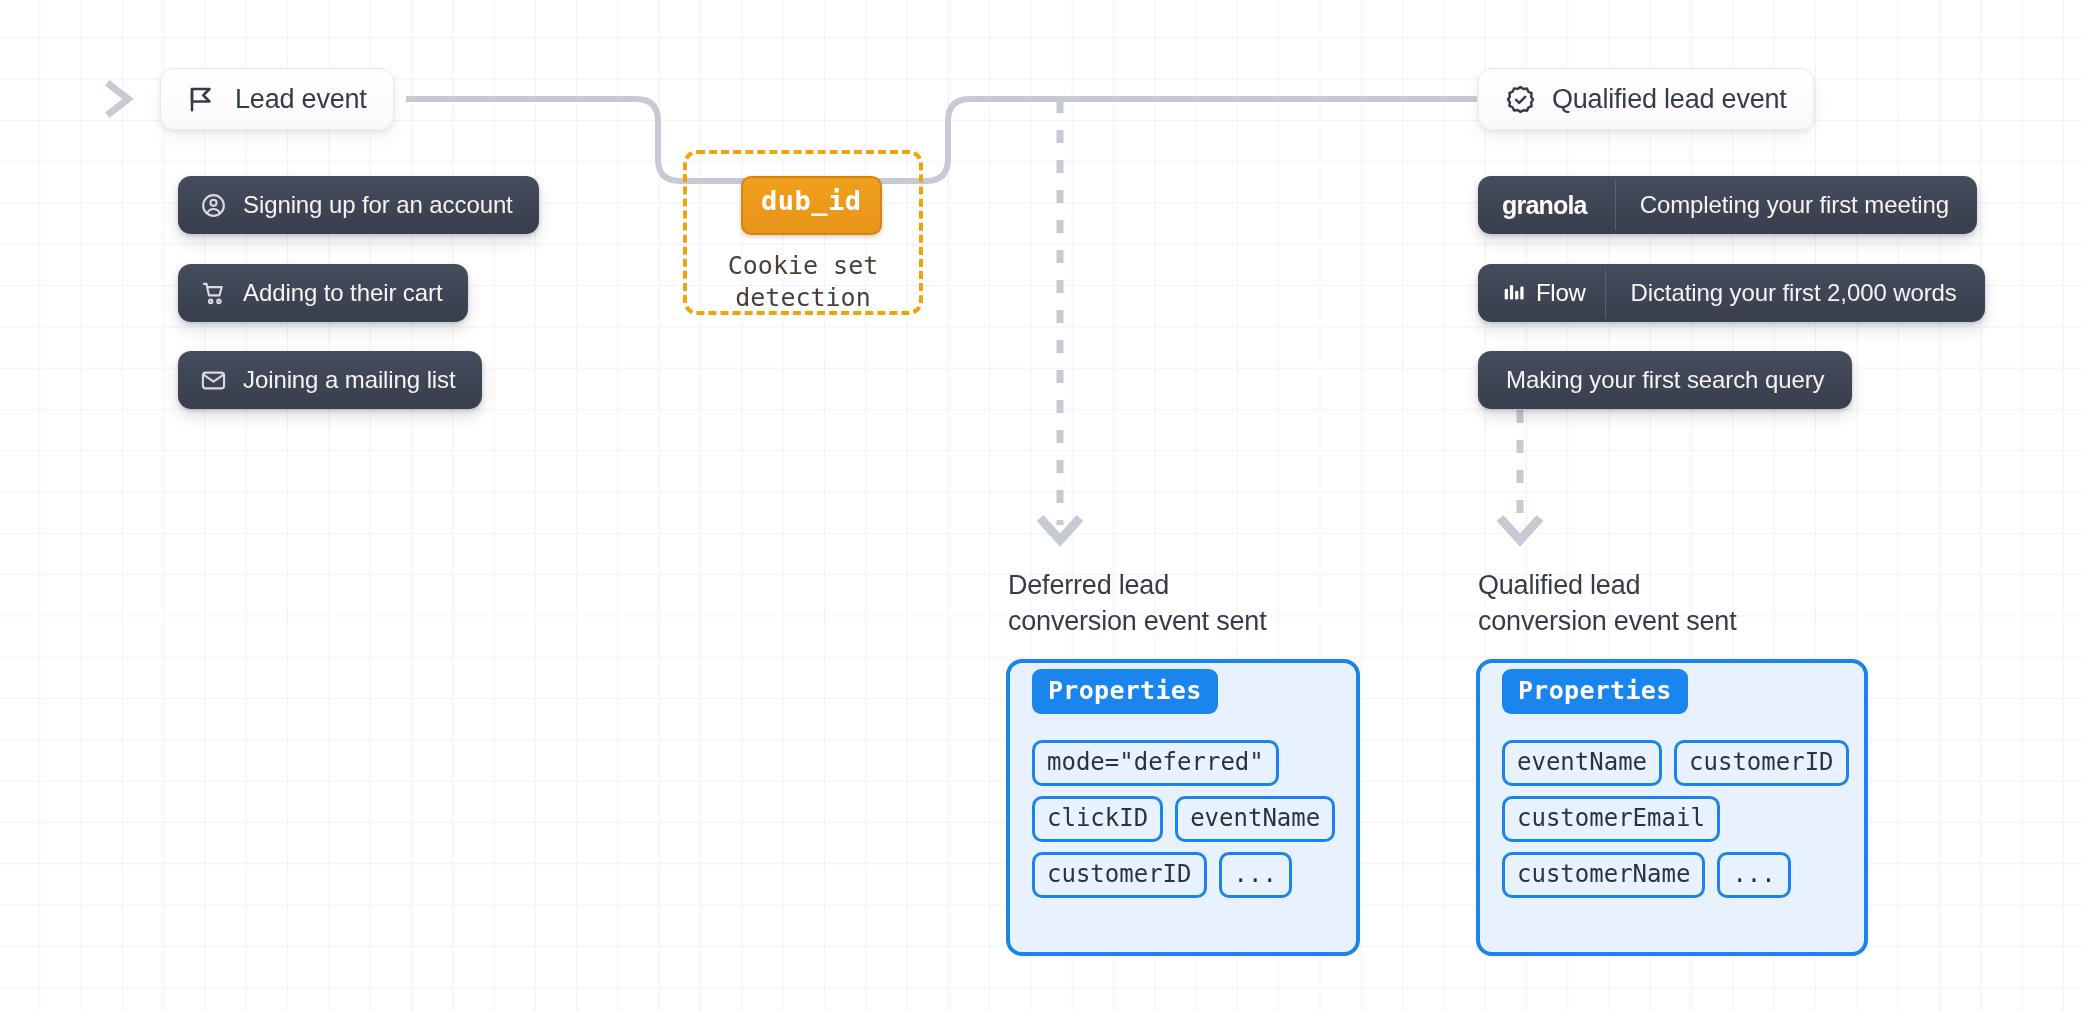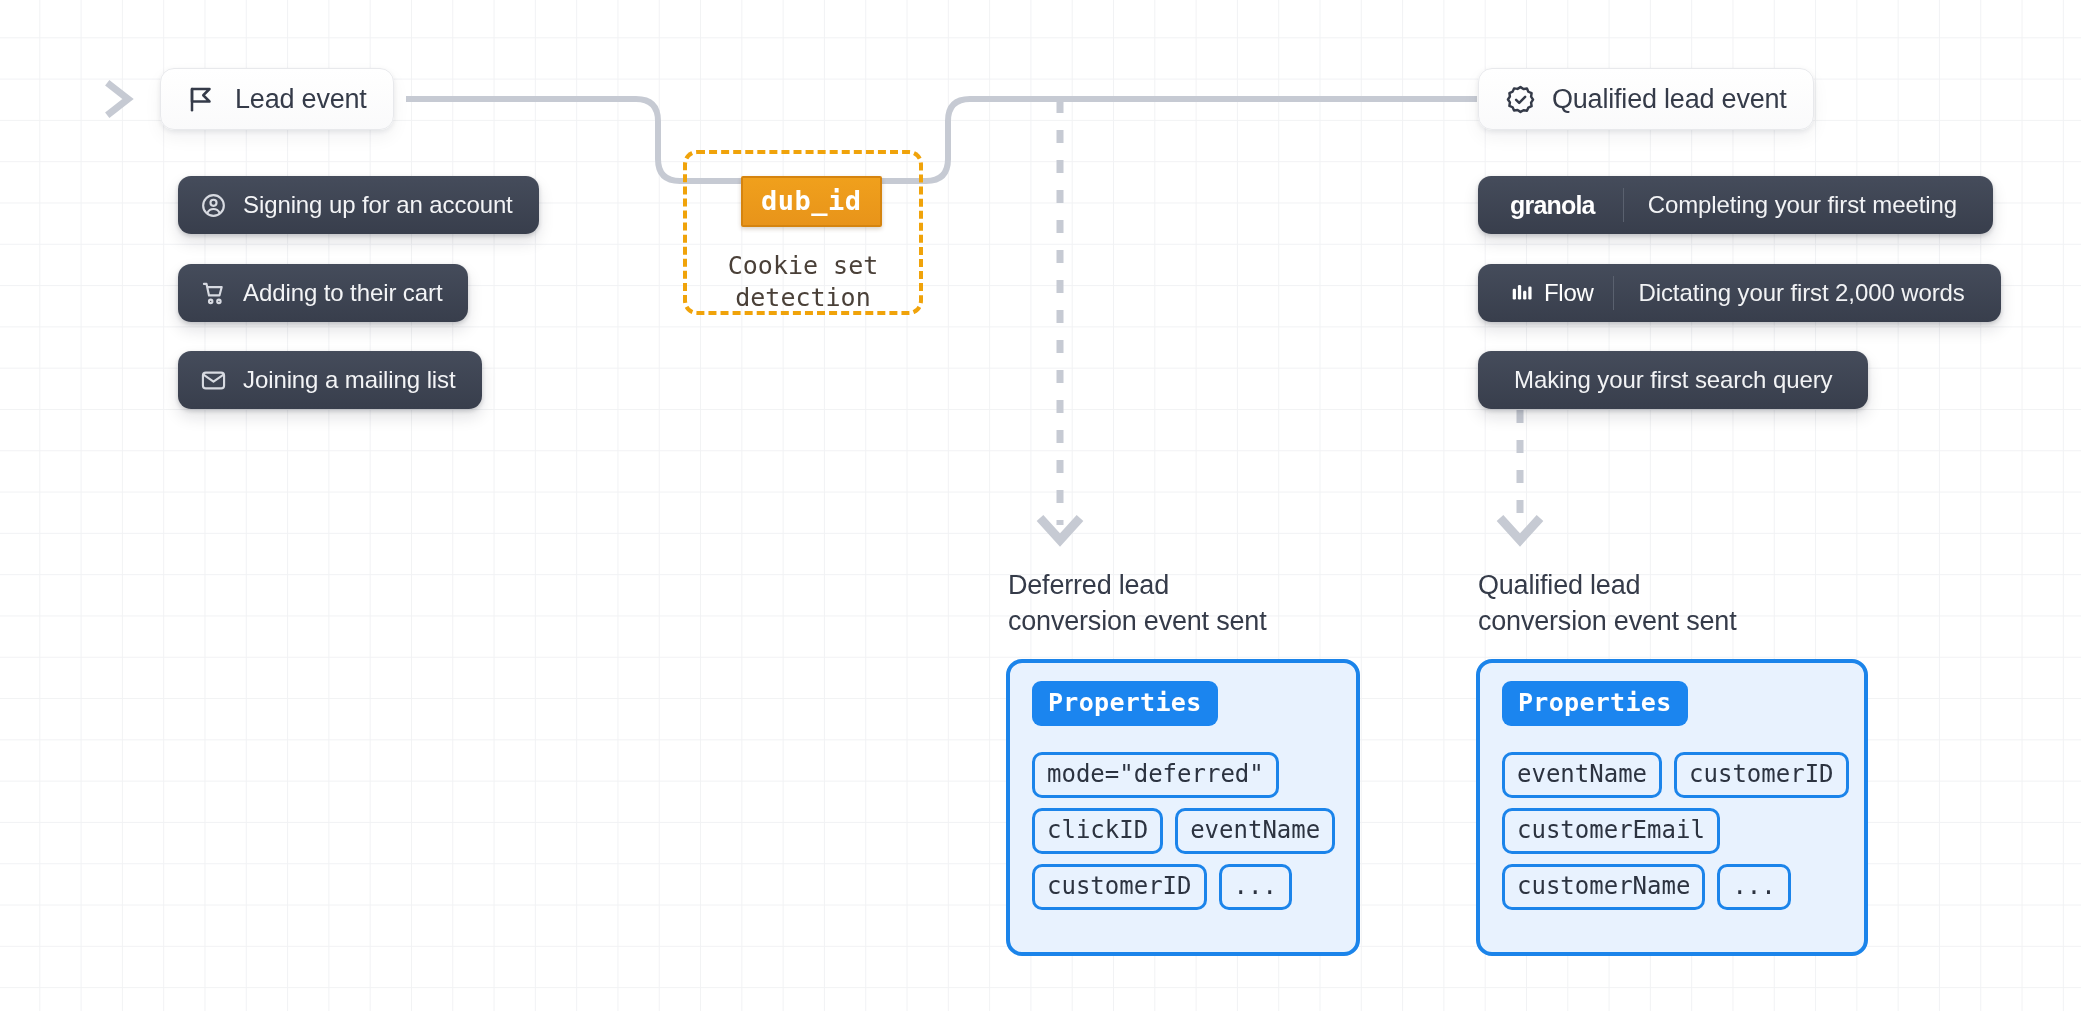--- a/index.html
+++ b/index.html
@@ -63,21 +63,21 @@
     box-shadow: 0 2px 4px rgba(16,20,36,.18), 0 8px 16px rgba(16,20,36,.12);
     color: #ffffff;
     font-size: 24px;
     letter-spacing: -0.1px;
     white-space: nowrap;
   }
   .dark-pill.plain { gap: 16px; padding: 0 26px 0 22px; align-items: center; }
   .dark-pill .pill-text { color: #f3f4f6; }
 
   
-  .dark-pill.split { padding: 12px; }
+  .dark-pill.split { padding: 4px; }
   .brand-cell {
     display: flex;
     align-items: center;
     gap: 8px;
     height: 100%;
     padding: 0 20px;
     border-right: 1px solid #5a616f;
     font-weight: 700;
     font-size: 24px;
     color: #ffffff;
@@ -105,24 +105,24 @@
     width: 240px;
     height: 165px;
     border: 4px dashed #f0a30a;
     border-radius: 14px;
     background: transparent;
   }
   #dub-badge {
     position: absolute;
     left: 741px;
     top: 176px;
-    padding: 7px 18px 9px;
+    padding: 7px 18px 17px;
     background: linear-gradient(180deg, #f0a01c 0%, #e8941a 100%);
     border: 2px solid #d5840f;
-    border-radius: 2px;
+    border-radius: 10px;
     color: #ffffff;
     font-family: "DejaVu Sans Mono", "Liberation Mono", monospace;
     font-size: 27px;
     font-weight: 700;
     letter-spacing: 0.5px;
     box-shadow: 0 2px 4px rgba(80,50,0,.22);
   }
   #cookie-caption {
     position: absolute;
     left: 683px;
@@ -144,21 +144,21 @@
     letter-spacing: -0.2px;
     white-space: pre-line;
   }
 
   
   .props-box {
     position: absolute;
     background: #e8f2fe;
     border: 4px solid #1b84ea;
     border-radius: 16px;
-    padding: 18px 22px 24px;
+    padding: 6px 22px 24px;
   }
   .props-title {
     display: inline-block;
     background: #1b85ef;
     color: #ffffff;
     border-radius: 9px;
     padding: 7px 16px 9px;
     font-family: "DejaVu Sans Mono", "Liberation Mono", monospace;
     font-size: 25px;
     font-weight: 700;

